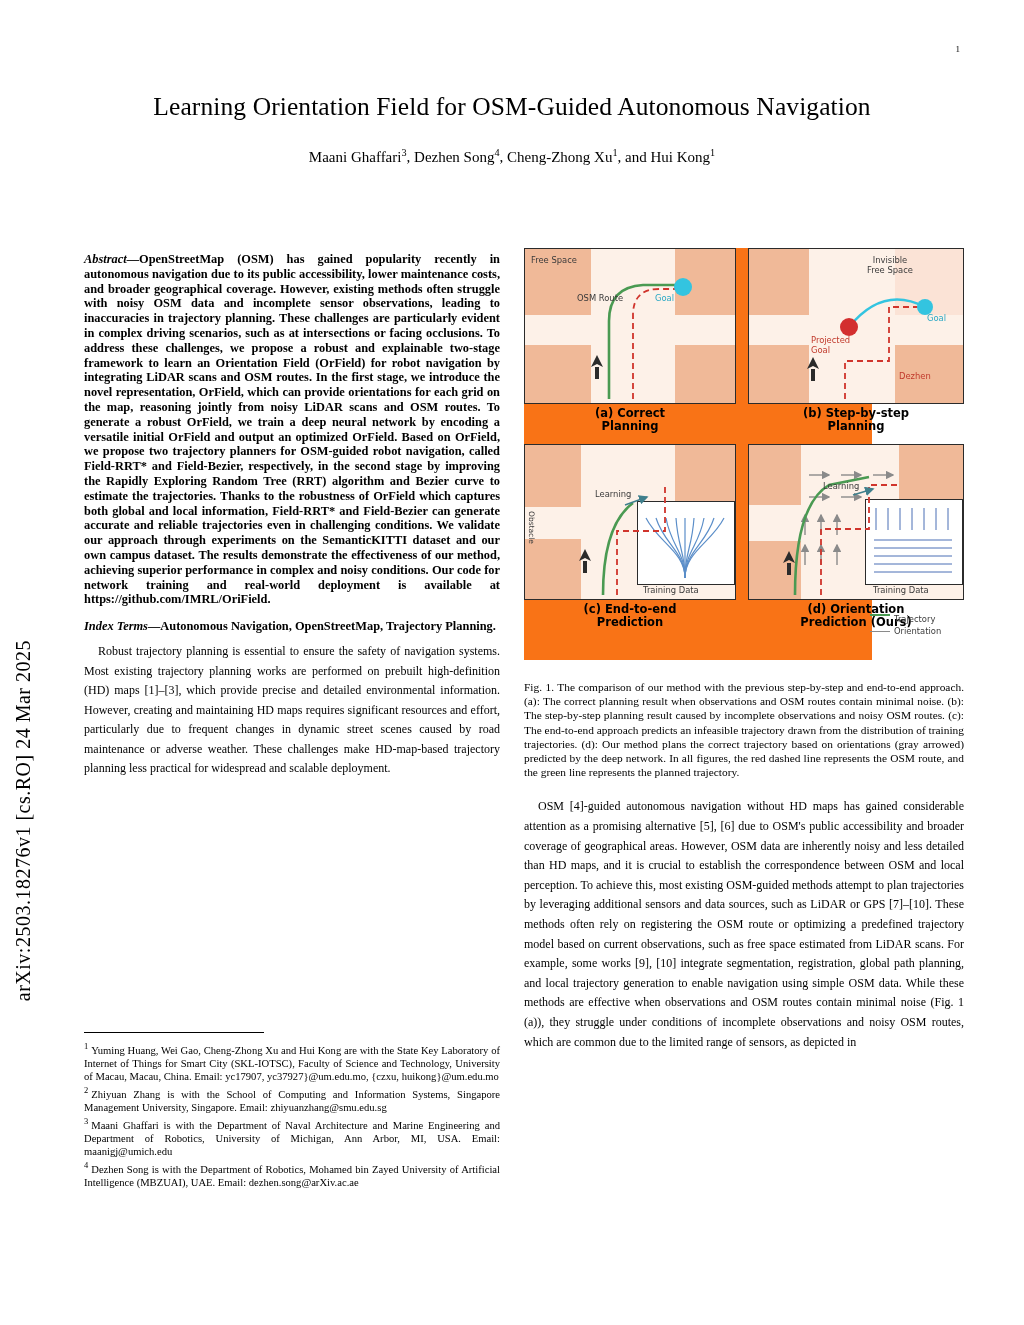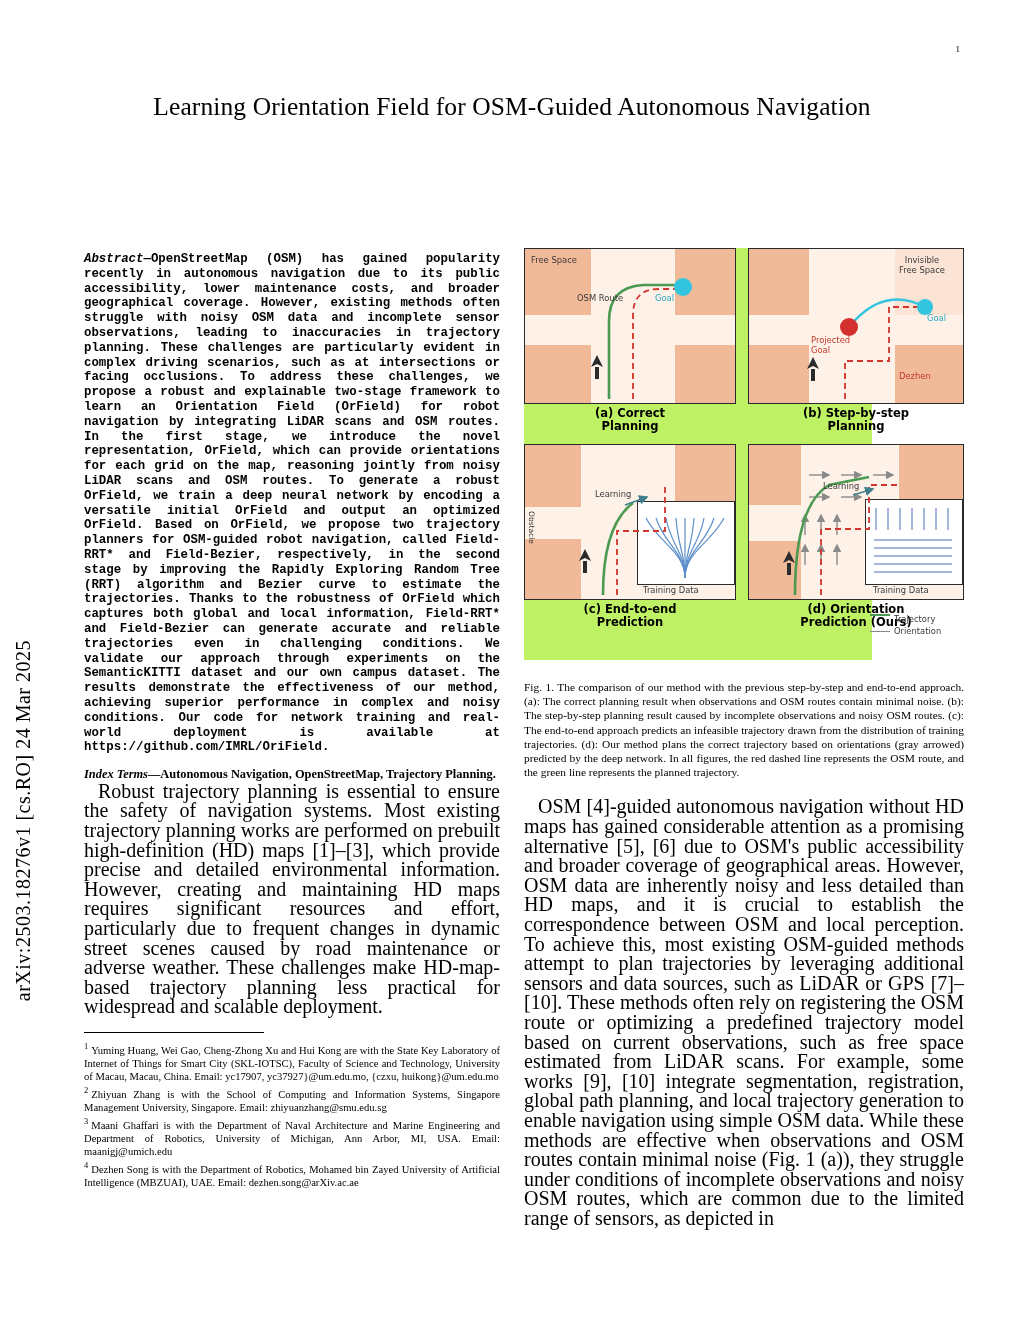--- a/index.html
+++ b/index.html
@@ -64,43 +64,44 @@
     position: absolute;
     left: 84px;
     top: 252px;
     width: 416px;
   }
   .abstract {
     font-size: 12.4px;
     line-height: 14.8px;
     text-align: justify;
     font-weight: bold;
-    font-family: Liberation Mono, monospace;
+    font-family: Liberation Serif, serif;
   }
   .abstract .lead { font-style: italic; font-weight: bold; }
   .indexterms {
     margin-top: 12px;
     font-size: 12.4px;
     line-height: 14.8px;
     text-align: justify;
     font-weight: bold;
   }
   .indexterms .lead { font-style: italic; }
   .section-head {
     margin-top: 30px;
     text-align: center;
     font-size: 13.5px;
     font-variant: small-caps;
     letter-spacing: 0.3px;
   }
   .body-par {
-    font-size: 20px;
+    font-size: 12px;
     line-height: 19.6px;
     text-align: justify;
     text-indent: 14px;
+    margin-top: 8px;
   }
   .rule {
     position: absolute;
     left: 84px;
     top: 1032px;
     width: 180px;
     height: 1px;
     background: #000;
   }
   .footnotes {
@@ -119,21 +120,21 @@
   .figure {
     position: absolute;
     left: 524px;
     top: 248px;
     width: 440px;
   }
   .fig-grid {
     position: relative;
     width: 348px;
     height: 412px;
-    background: #bef264;
+    background: #f97316;
   }
   .panel {
     position: absolute;
     box-sizing: border-box;
   }
   .p-a { left: 0px;   top: 0px;   width: 212px; height: 182px; }
   .p-b { left: 224px; top: 0px;   width: 216px; height: 182px; }
   .p-c { left: 0px;   top: 196px; width: 212px; height: 182px; }
   .p-d { left: 224px; top: 196px; width: 216px; height: 182px; }
   .panel-art {
@@ -181,20 +182,23 @@
 
 <div class="page">
 
   <div class="page-num">1</div>
 
   <div class="arxiv-stamp">arXiv:2503.18276v1  [cs.RO]  24 Mar 2025</div>
 
   <div class="title">Learning Orientation Field for OSM-Guided Autonomous Navigation</div>
 
   <div class="authors">
+    <div>
+      Maani Ghaffari<sup>3</sup>, Dezhen Song<sup>4</sup>, Cheng-Zhong Xu<sup>1</sup>, and Hui Kong<sup>1</sup>
+    </div>
   </div>
 
   <div class="col-left">
     <div class="abstract">
       <span class="lead">Abstract—</span><span>OpenStreetMap (OSM) has gained popularity recently in autonomous navigation due to its public accessibility, lower maintenance costs, and broader geographical coverage. However, existing methods often struggle with noisy OSM data and incomplete sensor observations, leading to inaccuracies in trajectory planning. These challenges are particularly evident in complex driving scenarios, such as at intersections or facing occlusions. To address these challenges, we propose a robust and explainable two-stage framework to learn an Orientation Field (OrField) for robot navigation by integrating LiDAR scans and OSM routes. In the first stage, we introduce the novel representation, OrField, which can provide orientations for each grid on the map, reasoning jointly from noisy LiDAR scans and OSM routes. To generate a robust OrField, we train a deep neural network by encoding a versatile initial OrField and output an optimized OrField. Based on OrField, we propose two trajectory planners for OSM-guided robot navigation, called Field-RRT* and Field-Bezier, respectively, in the second stage by improving the Rapidly Exploring Random Tree (RRT) algorithm and Bezier curve to estimate the trajectories. Thanks to the robustness of OrField which captures both global and local information, Field-RRT* and Field-Bezier can generate accurate and reliable trajectories even in challenging conditions. We validate our approach through experiments on the SemanticKITTI dataset and our own campus dataset. The results demonstrate the effectiveness of our method, achieving superior performance in complex and noisy conditions. Our code for network training and real-world deployment is available at https://github.com/IMRL/OriField.</span>
     </div>
     <div class="indexterms">
       <span class="lead">Index Terms—</span><span>Autonomous Navigation, OpenStreetMap, Trajectory Planning.</span>
     </div>
     <div class="body-par">Robust trajectory planning is essential to ensure the safety of navigation systems. Most existing trajectory planning works are performed on prebuilt high-definition (HD) maps [1]–[3], which provide precise and detailed environmental information. However, creating and maintaining HD maps requires significant resources and effort, particularly due to frequent changes in dynamic street scenes caused by road maintenance or adverse weather. These challenges make HD-map-based trajectory planning less practical for widespread and scalable deployment.</div>
@@ -246,21 +250,21 @@
           <svg width="216" height="156" viewBox="0 0 216 156" style="position:absolute;left:0;top:0;">
             <path d="M96 150 L96 112 L140 112 L140 58 L176 58" fill="none" stroke="#d0342c" stroke-width="1.8" stroke-dasharray="6 4"></path>
             <path d="M100 78 Q134 36 176 58" fill="none" stroke="#33c4e0" stroke-width="2.4"></path>
             <circle cx="176" cy="58" r="8" fill="#33c4e0"></circle>
             <circle cx="100" cy="78" r="9" fill="#d32f2f"></circle>
             <g>
               <path d="M64 108 L70 120 L64 117 L58 120 Z" fill="#2b2b2b"></path>
               <rect x="62" y="120" width="4" height="12" fill="#2b2b2b"></rect>
             </g>
           </svg>
-          <div class="lbl" style="left:118px;top:6px;text-align:center;margin-left:32px;">
+          <div class="lbl" style="left:118px;top:6px;text-align:center;">
             <div>Invisible</div>
             <div>Free Space</div>
           </div>
           <div class="lbl lbl-red" style="left:62px;top:86px;">
             <div>Projected</div>
             <div>Goal</div>
           </div>
           <div class="lbl lbl-cy" style="left:178px;top:64px;">Goal</div>
           <div class="lbl lbl-red" style="left:150px;top:122px;">Dezhen</div>
         </div>

